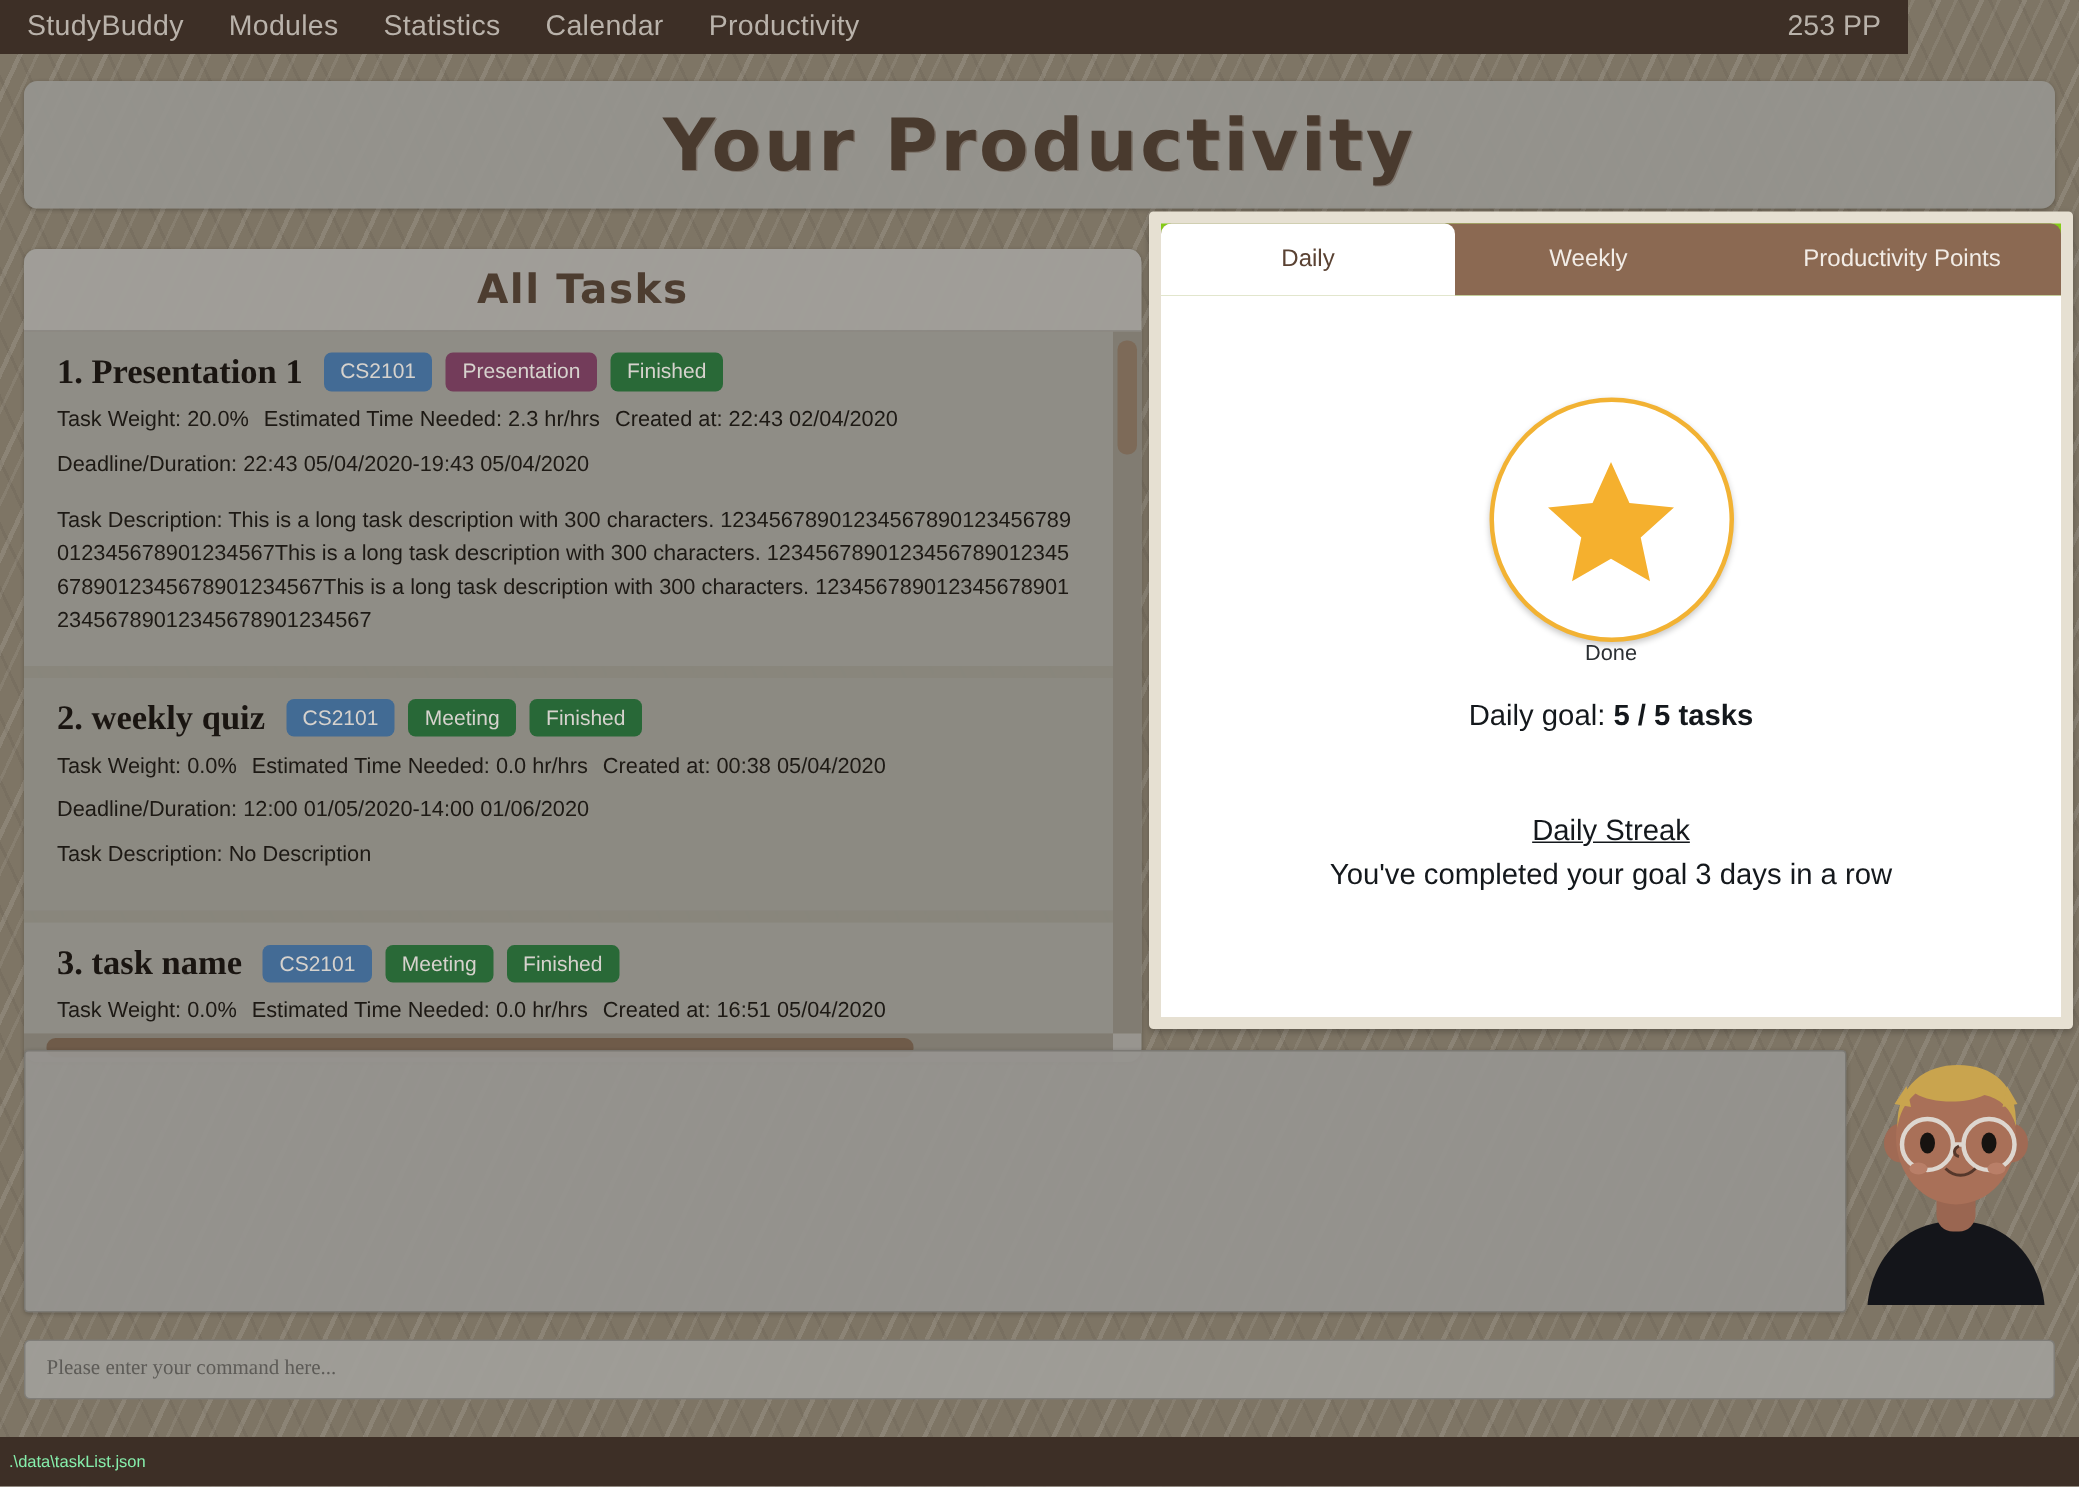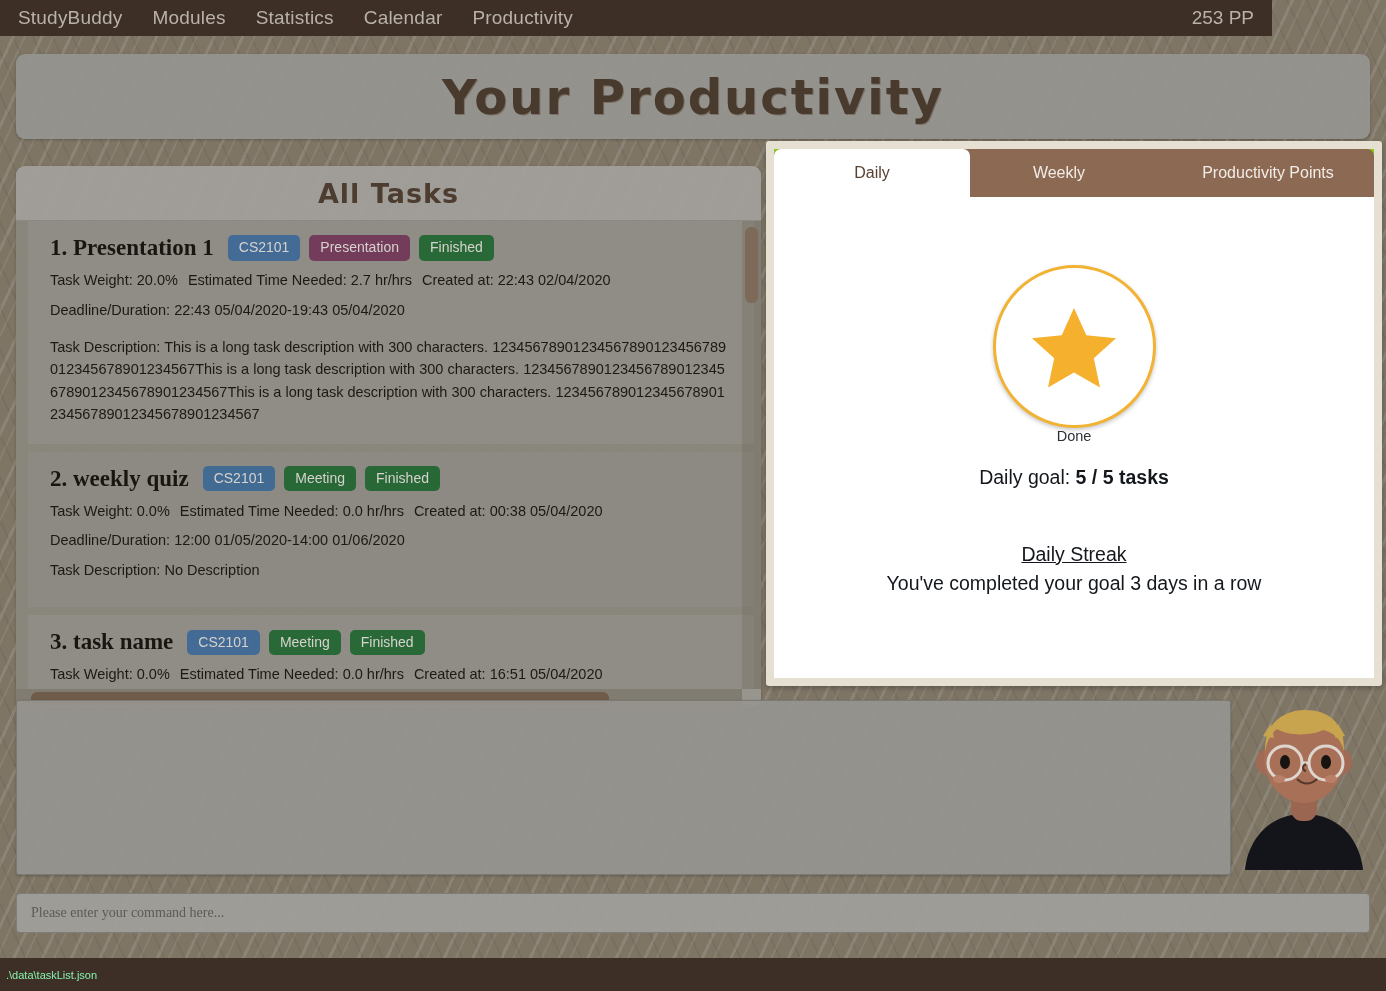--- a/index.html
+++ b/index.html
@@ -144,21 +144,21 @@
     white-space: normal;
     margin-top: 16px;
     margin-bottom: 2px;
     line-height: 1.55;
     word-break: break-all;
   }
   .task-line .gap { display: inline-block; width: 10px; }
 
   
   #task-scroll {
-    position: absolute; left: 12px; top: 0;
+    position: absolute; left: 0; top: 0;
     width: 726px; height: 468px;
     overflow: hidden;
   }
 
   
   #vscroll {
     position: absolute; right: 0; top: 0;
     width: 19px; height: 468px;
     background: rgba(118,112,101,0.42);
   }
@@ -343,21 +343,21 @@
       <div id="task-scroll">
 
         <div class="task-card">
           <div class="task-title-row">
             <span class="task-title">1.  Presentation 1</span>
             <span class="tag module">CS2101</span>
             <span class="tag purple">Presentation</span>
             <span class="tag green">Finished</span>
           </div>
           <div class="task-line">
-            <span>Task Weight: 20.0%</span><span class="gap"></span><span>Estimated Time Needed: 2.7 hr/hrs</span><span class="gap"></span><span>Created at: 22:43 02/04/2020</span>
+            <span>Task Weight: 20.0%</span><span class="gap"></span><span>Estimated Time Needed: 2.3 hr/hrs</span><span class="gap"></span><span>Created at: 22:43 02/04/2020</span>
           </div>
           <div class="task-line">Deadline/Duration: 22:43 05/04/2020-19:43 05/04/2020</div>
           <div class="task-line desc">Task Description: This is a long task description with 300 characters. 12345678901234567890123456789012345678901234567This is a long task description with 300 characters. 12345678901234567890123456789012345678901234567This is a long task description with 300 characters. 12345678901234567890123456789012345678901234567</div>
         </div>
 
         <div class="task-card alt">
           <div class="task-title-row">
             <span class="task-title">2.  weekly quiz</span>
             <span class="tag module">CS2101</span>
             <span class="tag green">Meeting</span>

